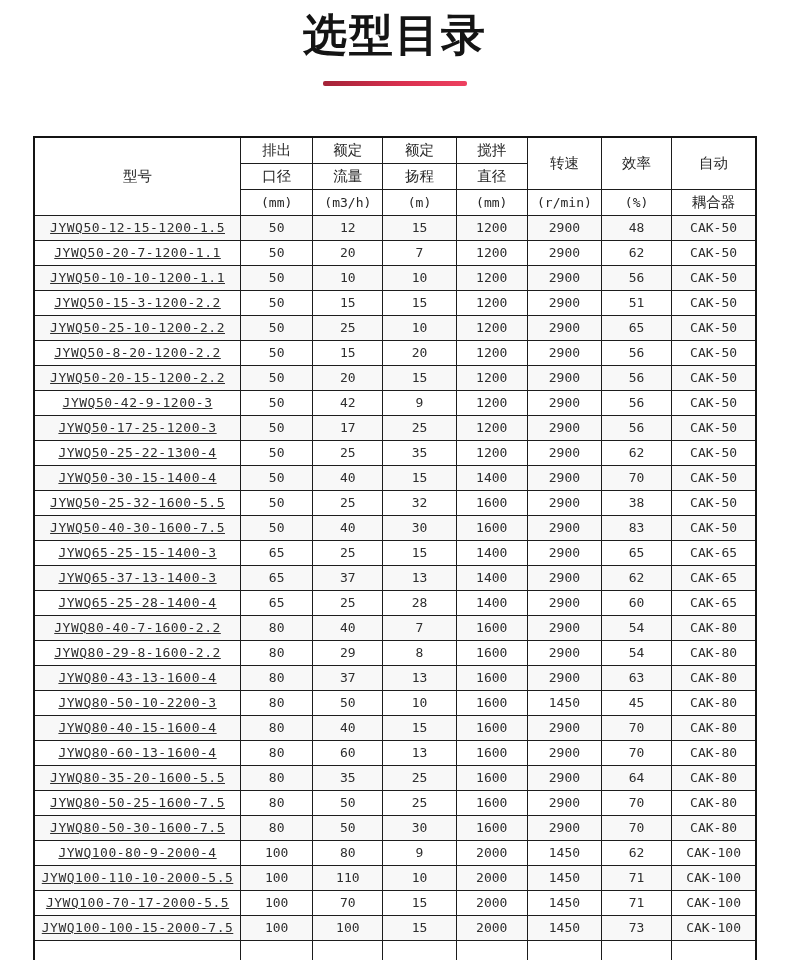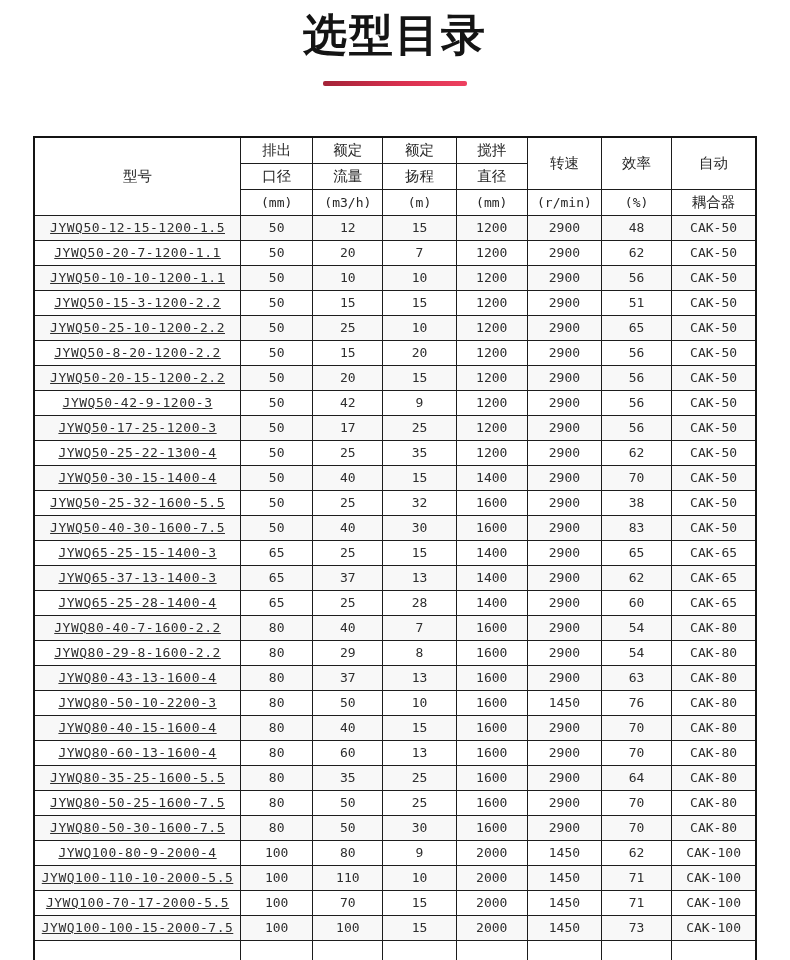--- a/index.html
+++ b/index.html
@@ -300,21 +300,21 @@
     <td>63</td>
     <td>CAK-80</td>
   </tr>
       <tr>
     <td class="model-cell">JYWQ80-50-10-2200-3</td>
     <td>80</td>
     <td>50</td>
     <td>10</td>
     <td>1600</td>
     <td>1450</td>
-    <td>76</td>
+    <td>45</td>
     <td>CAK-80</td>
   </tr>
       <tr class="stripe">
     <td class="model-cell">JYWQ80-40-15-1600-4</td>
     <td>80</td>
     <td>40</td>
     <td>15</td>
     <td>1600</td>
     <td>2900</td>
     <td>70</td>
@@ -324,21 +324,21 @@
     <td class="model-cell">JYWQ80-60-13-1600-4</td>
     <td>80</td>
     <td>60</td>
     <td>13</td>
     <td>1600</td>
     <td>2900</td>
     <td>70</td>
     <td>CAK-80</td>
   </tr>
       <tr class="stripe">
-    <td class="model-cell">JYWQ80-35-25-1600-5.5</td>
+    <td class="model-cell">JYWQ80-35-20-1600-5.5</td>
     <td>80</td>
     <td>35</td>
     <td>25</td>
     <td>1600</td>
     <td>2900</td>
     <td>64</td>
     <td>CAK-80</td>
   </tr>
       <tr>
     <td class="model-cell">JYWQ80-50-25-1600-7.5</td>

